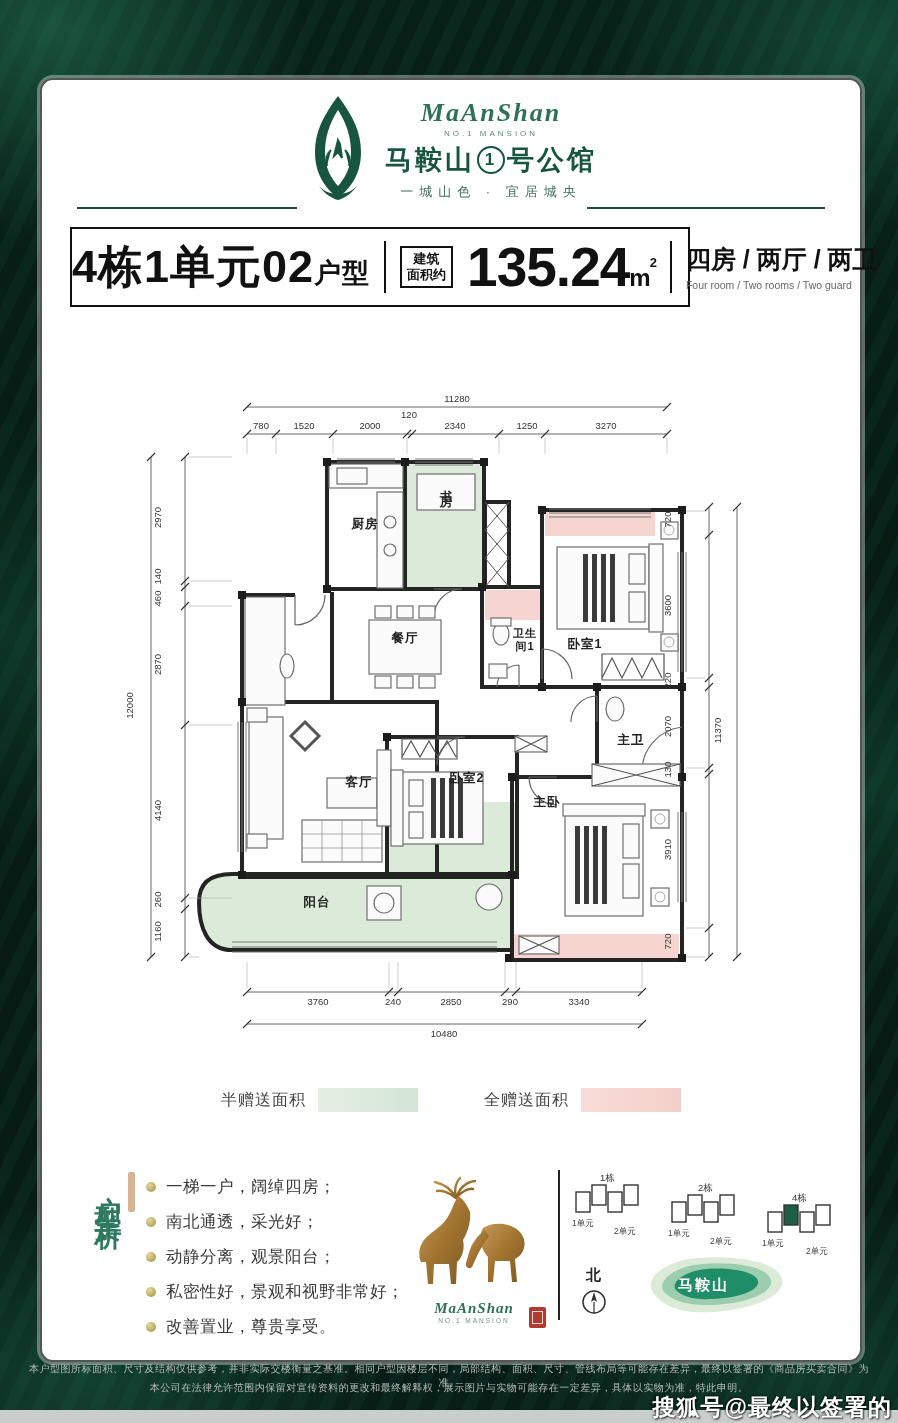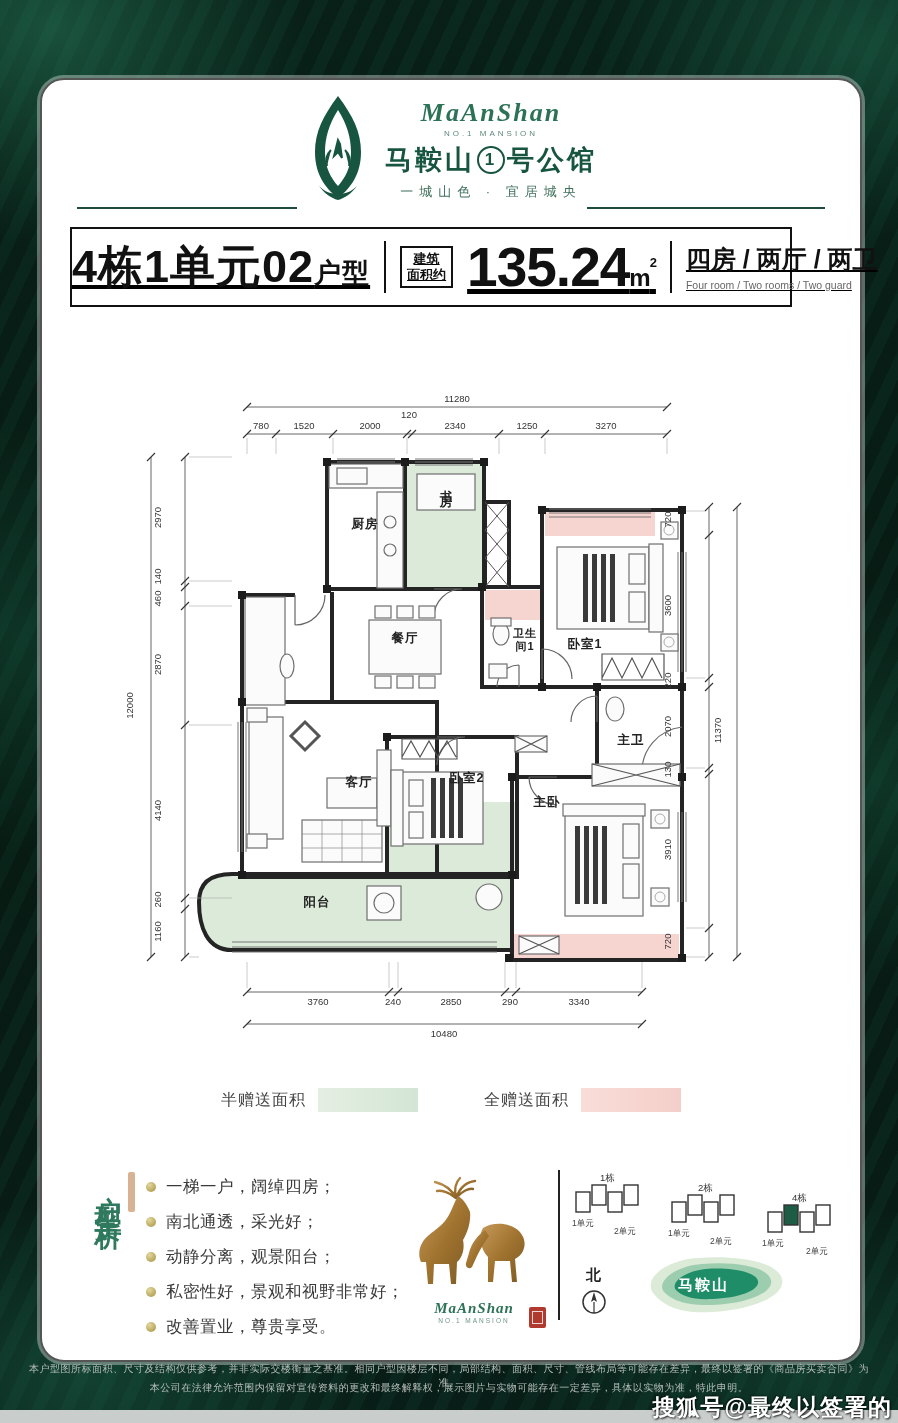--- a/index.html
+++ b/index.html
@@ -12,36 +12,36 @@
       radial-gradient(36% 22% at 2% 45%, rgba(26,100,74,.35), transparent 70%),
       radial-gradient(38% 20% at 98% 55%, rgba(30,110,82,.32), transparent 70%),
       radial-gradient(45% 18% at 10% 97%, rgba(34,120,90,.38), transparent 70%),
       radial-gradient(45% 18% at 90% 97%, rgba(28,105,78,.35), transparent 70%),
       repeating-linear-gradient(115deg, rgba(12,52,39,.28) 0 12px, rgba(4,20,14,.28) 12px 26px),
       linear-gradient(180deg,#0a241b 0%,#081c14 55%,#0a211a 100%);
   }
   .abs{position:absolute;}
   .card{
     position:absolute;left:40px;top:78px;width:818px;height:1280px;
-    background:#ffffff;border:2px solid #555;border-radius:24px;
+    background:#ffffff;border:2px solid #555;border-radius:13px;
     box-shadow:0 0 0 3px rgba(255,255,255,.35);
   }
   
   .brandrow{left:0;top:14px;width:818px;display:flex;justify-content:center;align-items:center;gap:14px;}
   .brand-script{font-family:"Liberation Serif","DejaVu Serif",serif;font-style:italic;font-weight:bold;
     color:#2c7257;font-size:26px;letter-spacing:2px;text-align:center;}
   .brand-sub{font-size:8px;letter-spacing:3px;color:#5c8a77;text-align:center;margin-top:1px;}
   .brand-cn{font-size:27px;font-weight:bold;color:#175541;letter-spacing:3px;text-align:center;margin-top:4px;
     display:flex;align-items:center;justify-content:center;gap:2px;}
   .cn-num{display:inline-flex;width:24px;height:24px;border:2px solid #175541;border-radius:50%;
     align-items:center;justify-content:center;font-size:17px;}
   .brand-tag{font-size:13px;letter-spacing:6px;color:#40715d;text-align:center;margin-top:5px;}
   .hline{height:2px;background:#1d4d3d;}
   
-  .titlebar{left:28px;top:147px;width:722px;height:80px;border:2px solid #111;display:flex;align-items:center;box-sizing:border-box;text-decoration:underline;}
+  .titlebar{left:28px;top:147px;width:620px;height:80px;border:2px solid #111;display:flex;align-items:center;box-sizing:border-box;}
   .endcap{width:21px;align-self:stretch;background:#111;}
   .tb-main{flex:1;display:flex;align-items:center;justify-content:center;gap:14px;}
   .tb-title{font-size:45px;font-weight:900;color:#111;letter-spacing:1px;white-space:nowrap;}
   .tb-suffix{font-size:27px;font-weight:700;}
   .tb-div{width:2px;height:52px;background:#111;}
   .area-box{border:2px solid #111;font-size:13px;font-weight:700;line-height:1.2;padding:3px 5px;color:#111;text-align:center;white-space:nowrap;}
   .area-val{font-size:55px;font-weight:900;color:#111;letter-spacing:-1px;white-space:nowrap;}
   .area-unit{font-size:24px;font-weight:700;}
   sup{font-size:13px;}
   .rooms-cn{font-size:25px;font-weight:800;color:#111;white-space:nowrap;}

